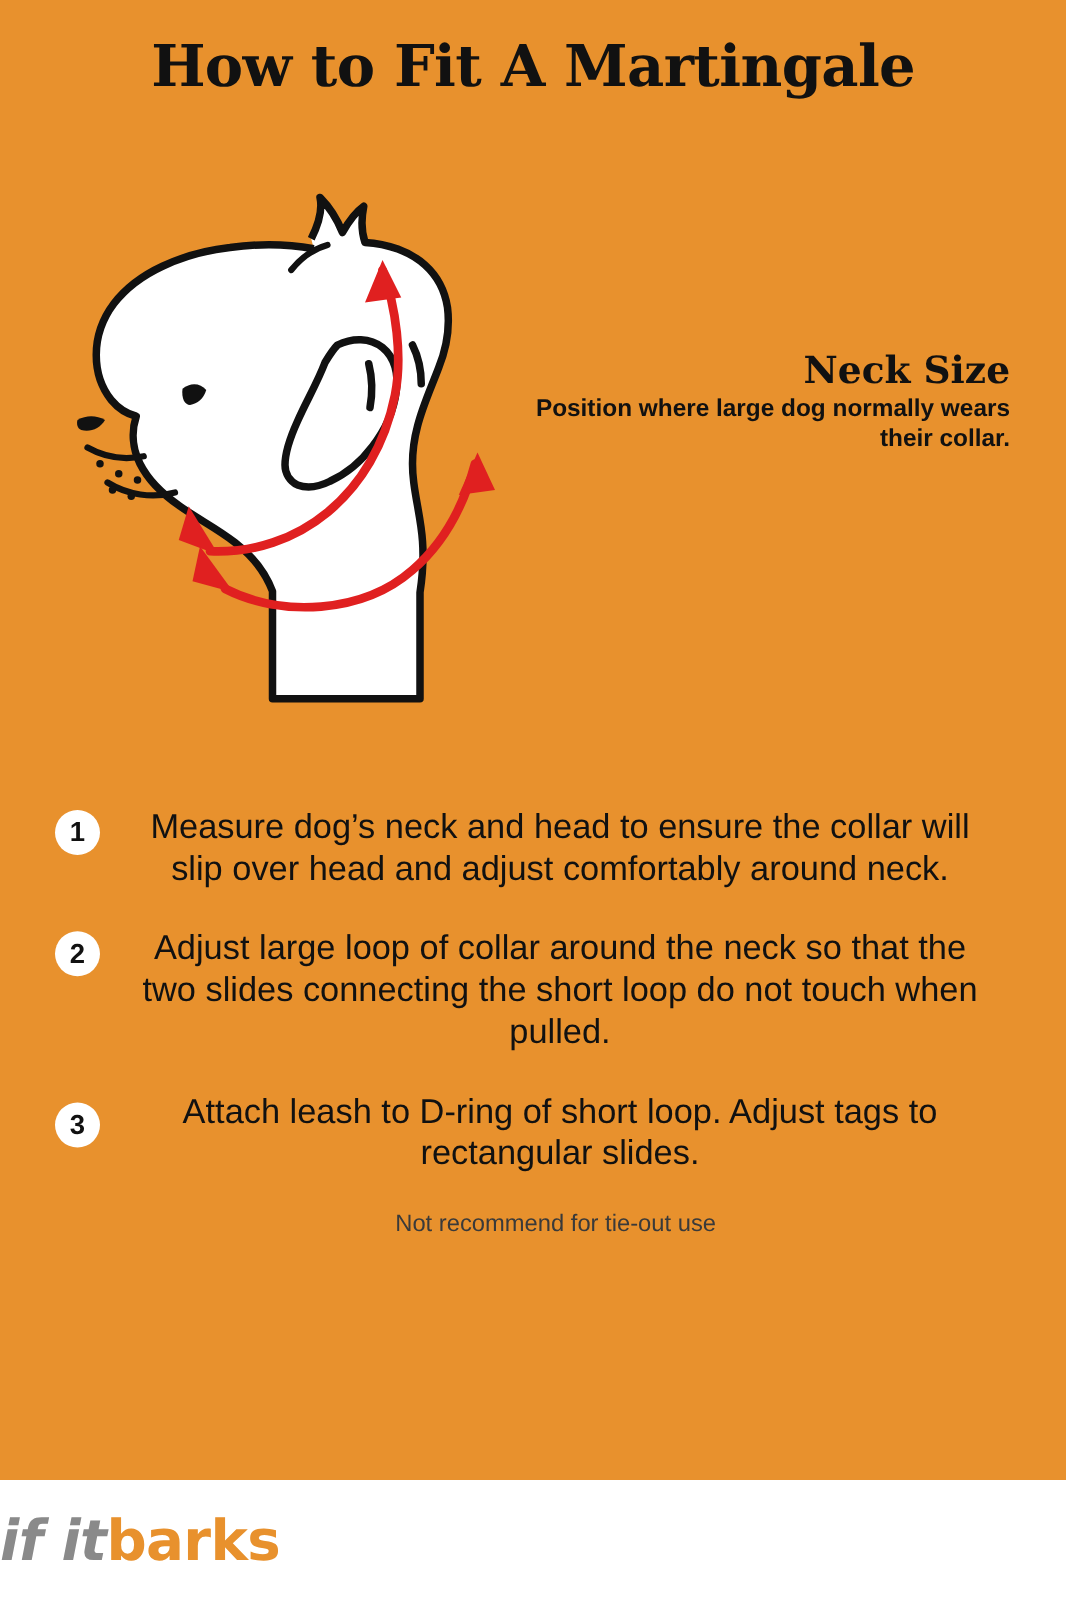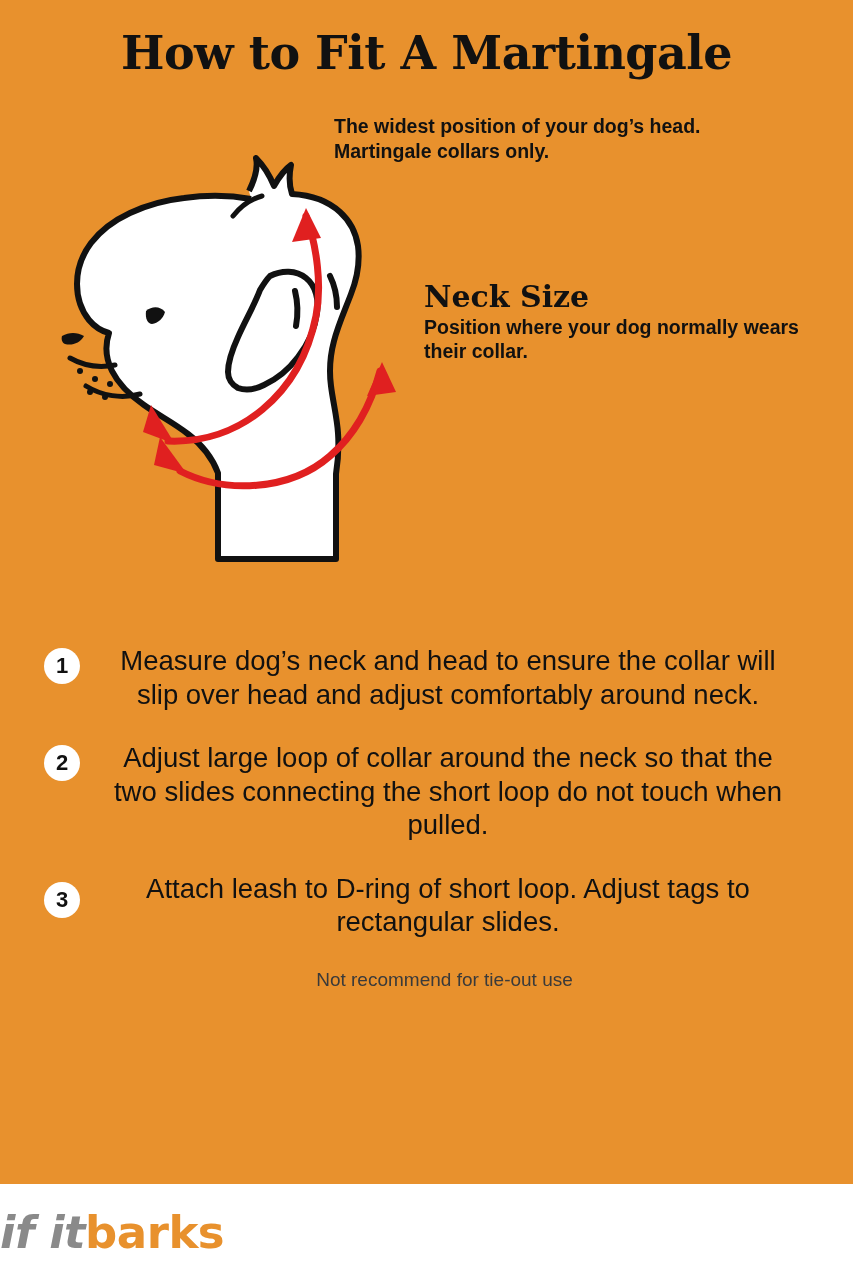--- a/index.html
+++ b/index.html
@@ -62,23 +62,24 @@
     font-size: 19.5px;
     color: #111111;
     line-height: 1.26;
   }
   #callout-head {
     left: 334px;
     top: 18px;
     width: 420px;
   }
   #callout-neck {
-    left: 424px;
+    left: 408px;
     top: 185px;
     width: 400px;
+    text-align: right;
   }
 
   
   .steps {
     position: relative;
     margin-top: 8px;
     padding: 0 40px 0 44px;
   }
   .step {
     display: flex;
@@ -197,26 +198,25 @@
       </g>
 
       <g>
         <path d="M180 375 C225 398 290 395 330 360 C358 336 372 305 380 275" fill="none" stroke="#e02020" stroke-width="7" stroke-linecap="round"></path>
         <path d="M382 266 l14 30 l-29 4 z" fill="#e02020"></path>
         <path d="M187 378 l-33 -9 l6 -28 z" fill="#e02020"></path>
       </g>
     </svg>
 
     <div class="callout" id="callout-head">
-      <p>The widest position of your dog’s head. Martingale collars only.</p>
     </div>
 
     <div class="callout" id="callout-neck">
       <h2>Neck Size</h2>
-      <p>Position where your dog normally wears their collar.</p>
+      <p>Position where large dog normally wears their collar.</p>
     </div>
   </div>
 
   <div class="steps">
     <div class="step" id="step-1">
       <div class="step-num">1</div>
       <div class="step-text">Measure dog’s neck and head to ensure the collar will slip over head and adjust comfortably around neck.</div>
     </div>
     <div class="step" id="step-2">
       <div class="step-num">2</div>

